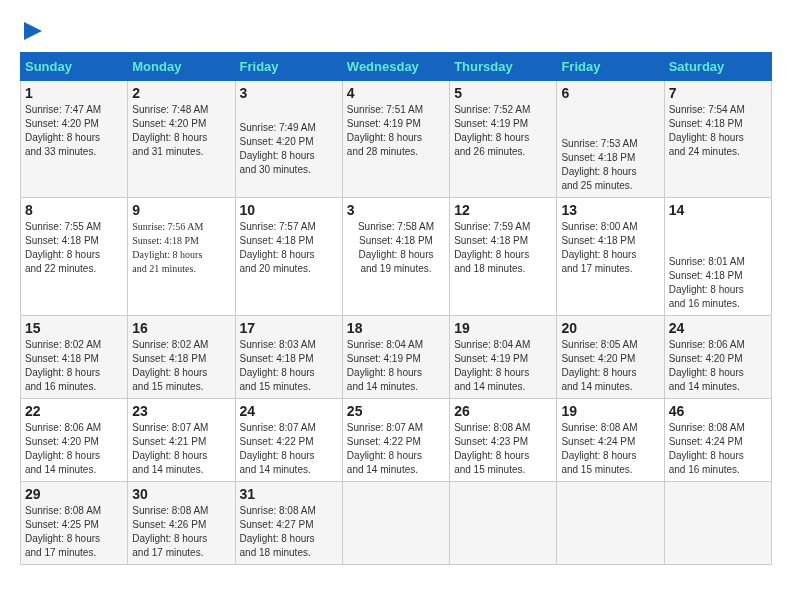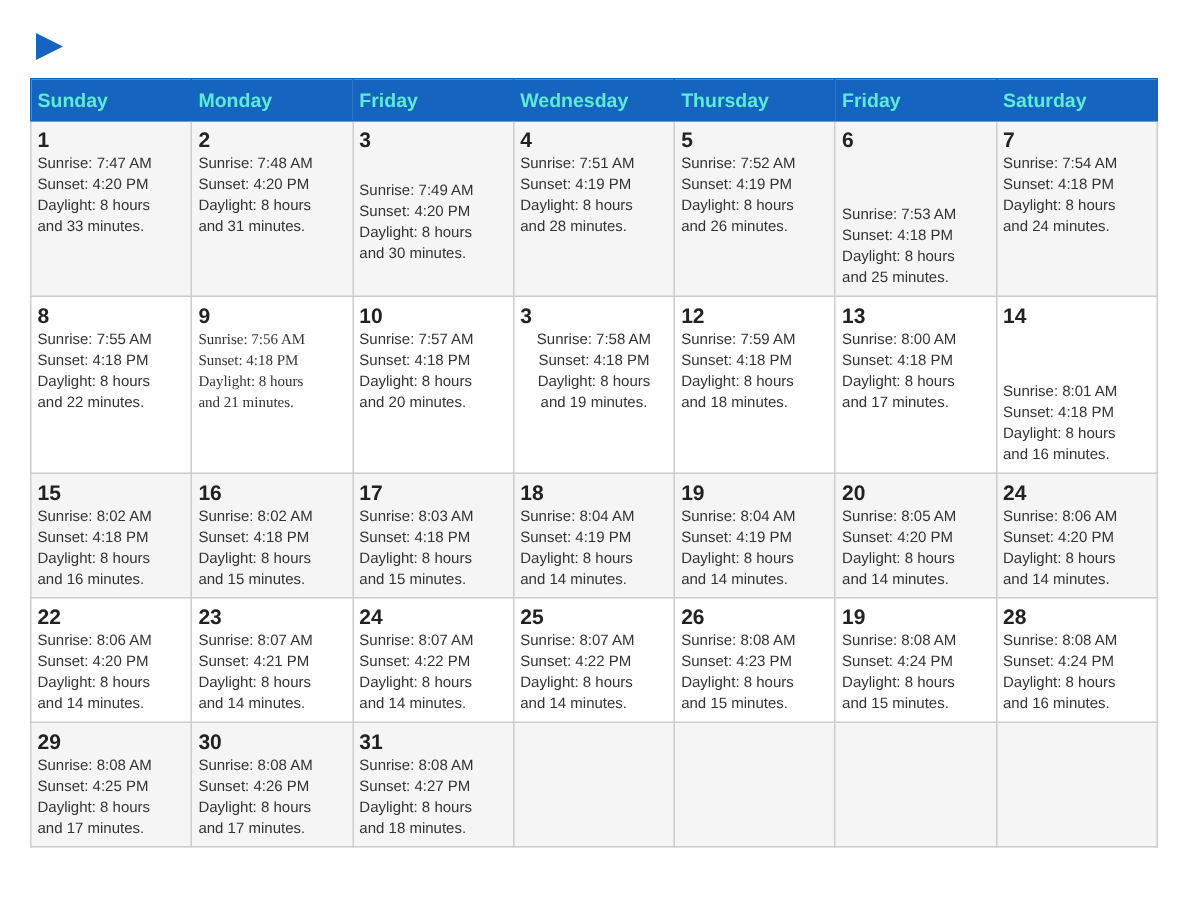--- a/index.html
+++ b/index.html
@@ -309,21 +309,21 @@
 and 15 minutes.</div>
         </td>
         <td>
           <span class="day-number">19</span>
           <div class="day-info" style="white-space: pre-line;">Sunrise: 8:08 AM
 Sunset: 4:24 PM
 Daylight: 8 hours
 and 15 minutes.</div>
         </td>
         <td>
-          <span class="day-number">28</span>
+          <span class="day-number">46</span>
           <div class="day-info" style="white-space: pre-line;">Sunrise: 8:08 AM
 Sunset: 4:24 PM
 Daylight: 8 hours
 and 16 minutes.</div>
         </td>
       </tr>
       <tr>
         <td>
           <span class="day-number">29</span>
           <div class="day-info" style="white-space: pre-line;">Sunrise: 8:08 AM

